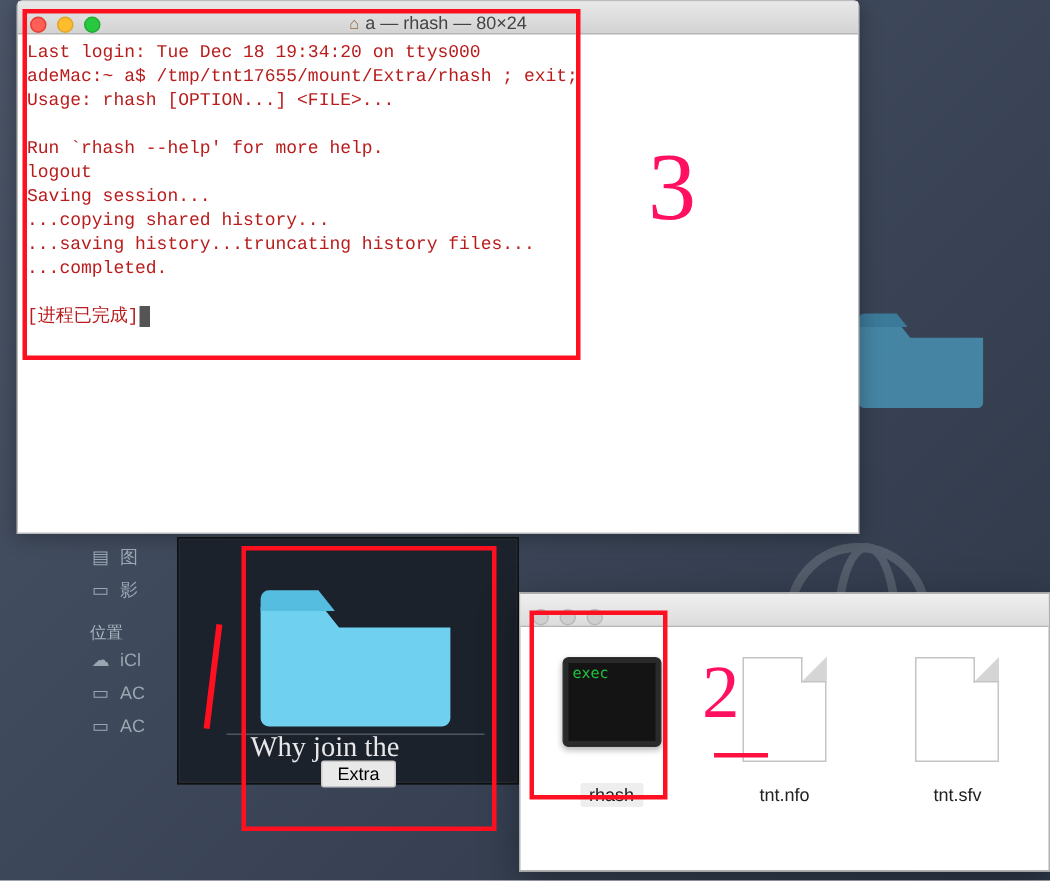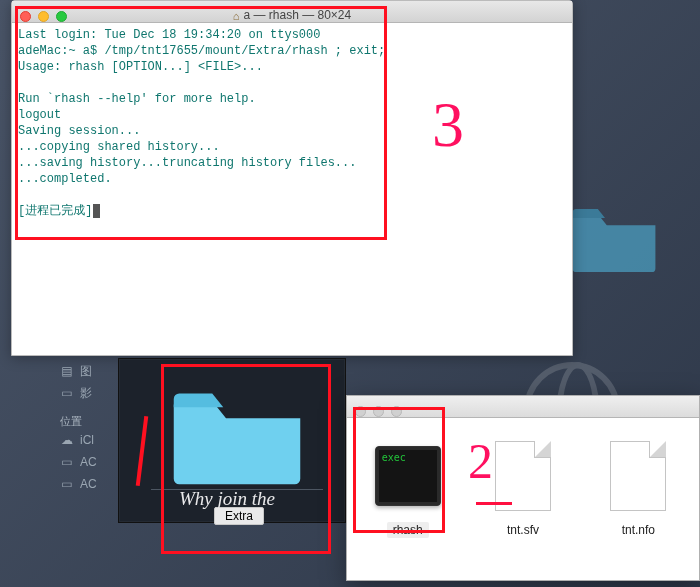--- a/index.html
+++ b/index.html
@@ -43,21 +43,21 @@
     text-align: center;
     font-size: 12px;
     color: #444;
     pointer-events: none;
   }
   .title-icon { display: inline-block; vertical-align: middle; margin-right: 4px; font-size: 11px; color:#8a6d3b;}
   .terminal-body {
     font-family: Menlo, "Courier New", monospace;
     font-size: 12px;
     line-height: 16px;
-    color: #0f766e;
+    color: #b91c1c;
     padding: 4px 6px;
     white-space: pre;
   }
   .cursor {
     display: inline-block;
     width: 7px; height: 14px;
     background: #555;
     vertical-align: text-bottom;
     margin-left: 1px;
   }
@@ -127,25 +127,24 @@
     left: 95px; top: 148px;
     background: #e9e9ea;
     color: #000;
     font-size: 12px;
     padding: 1px 10px;
     border-radius: 2px;
     border: 1px solid #c8c8c8;
   }
   .why-text {
     position: absolute;
-    left: 60px;
+    left: 48px;
     bottom: 12px;
     color: #e8e8ea;
     font-family: "Georgia", serif;
-    font-style: italic;
     font-size: 19px;
   }
   
   .finder-right {
     position: absolute;
     left: 346px;
     top: 395px;
     width: 354px;
     height: 186px;
     background: #fff;
@@ -160,21 +159,21 @@
   }
   .file {
     width: 90px;
     text-align: center;
     font-size: 12px;
     color: #222;
   }
   .file .icon-wrap {
     width: 72px; height: 76px;
     margin: 0 auto 8px;
-    display: flex; align-items: center; justify-content: center;
+    display: flex; align-items: flex-start; justify-content: center;
   }
   .file .name {
     display: inline-block;
     padding: 1px 6px;
     border-radius: 2px;
   }
   .file.selected .name { background: #eee; }
   .doc-icon {
     width: 56px; height: 70px;
     background: #fff;
@@ -327,27 +326,27 @@
           <div class="exec-icon">
             <span class="tag">exec</span>
           </div>
         </div>
       <span class="name">rhash</span>
     </div>
     <div class="file">
       <div class="icon-wrap">
           <div class="doc-icon"></div>
         </div>
-      <span class="name">tnt.sfv</span>
+      <span class="name">tnt.nfo</span>
     </div>
     <div class="file">
       <div class="icon-wrap">
           <div class="doc-icon"></div>
         </div>
-      <span class="name">tnt.nfo</span>
+      <span class="name">tnt.sfv</span>
     </div>
   </div>
 </div>
 
 <div class="anno" style="left:15px; top:6px; width:372px; height:234px;"></div>
 <div class="anno-3" style="left:432px; top:88px;">3</div>
 
 <div class="anno" style="left:161px; top:364px; width:170px; height:190px;"></div>
 <div class="anno-1" style="left:140px; top:416px;"></div>
 

